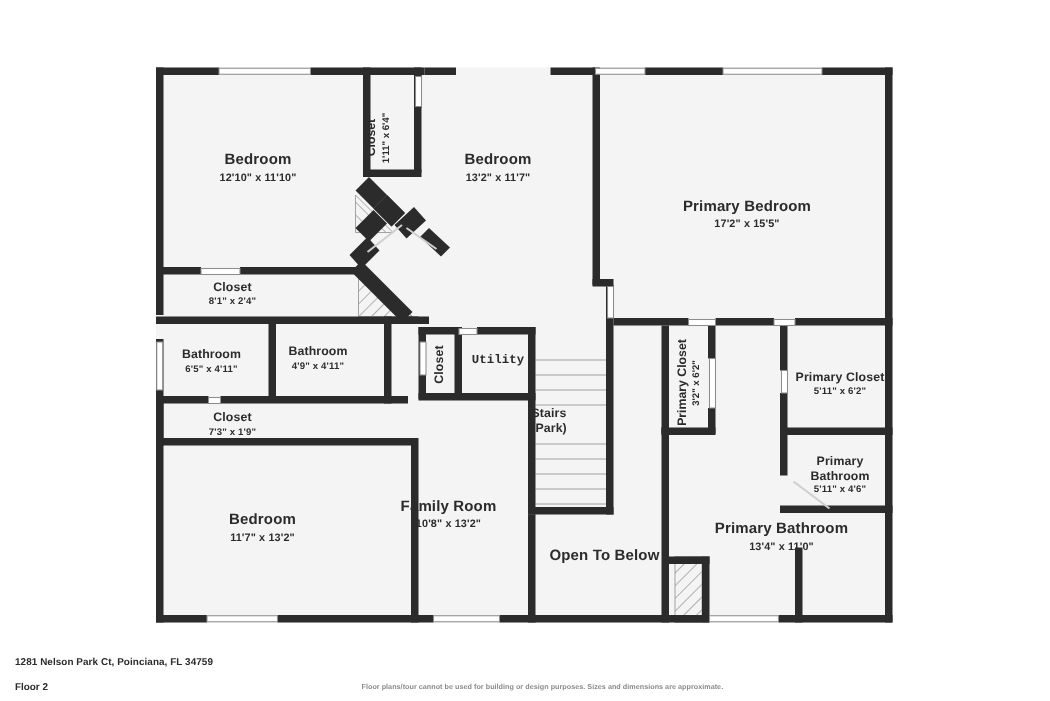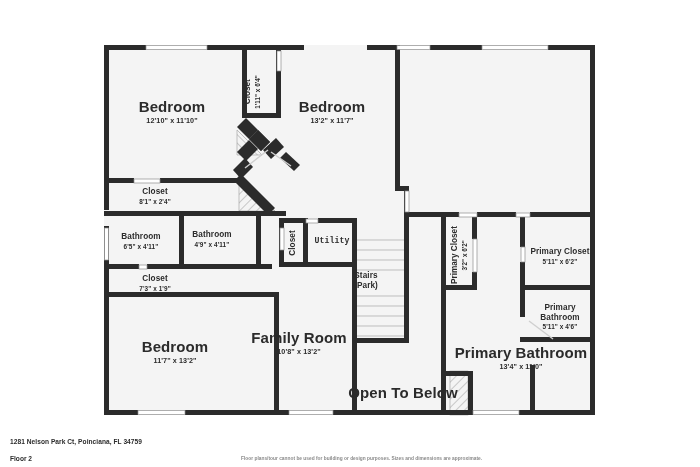--- a/index.html
+++ b/index.html
@@ -18,21 +18,21 @@
 
   
   .room {
     position: absolute;
     text-align: center;
     color: #2b2b2b;
     line-height: 1.18;
     white-space: nowrap;
     transform: translate(-50%, -50%);
   }
-  .room .nm { font-size: 15px; font-weight: bold; letter-spacing: .1px; }
+  .room .nm { font-size: 10px; font-weight: bold; letter-spacing: .1px; }
   .room .dm { font-size: 7.2px; font-weight: bold; letter-spacing: .1px; margin-top: 1px; }
   .room.sm .nm { font-size: 8.2px; }
   .room.sm .dm { font-size: 6.4px; }
   .room.vert { transform: translate(-50%, -50%) rotate(-90deg); }
   .room.vert .nm { font-size: 8.2px; }
   .room.stack { white-space: normal; width: 70px; }
 
   
   .vpair { position: absolute; transform: translate(-50%,-50%); display: flex; gap: 2px; align-items: center; }
   .vpair > span { writing-mode: vertical-rl; transform: rotate(180deg); color: #2b2b2b; }
@@ -212,20 +212,24 @@
     <div class="vpair" style="left:252px; top:92px;">
       <span class="nm">Closet</span>
       <span class="dm">1'11" x 6'4"</span>
     </div>
 
     <div class="room" style="left:332px; top:112px;">
       <div class="nm">Bedroom</div>
       <div class="dm">13'2" x 11'7"</div>
     </div>
 
+    <div class="room" style="left:498px; top:143px;">
+      <div class="nm">Primary Bedroom</div>
+      <div class="dm">17'2" x 15'5"</div>
+    </div>
 
     <div class="room sm" style="left:155px; top:196px;">
       <div class="nm">Closet</div>
       <div class="dm">8'1" x 2'4"</div>
     </div>
 
     <div class="room sm" style="left:141px; top:241px;">
       <div class="nm">Bathroom</div>
       <div class="dm">6'5" x 4'11"</div>
     </div>
@@ -271,21 +275,21 @@
     <div class="room" style="left:175px; top:352px;">
       <div class="nm">Bedroom</div>
       <div class="dm">11'7" x 13'2"</div>
     </div>
 
     <div class="room" style="left:299px; top:343px;">
       <div class="nm">Family Room</div>
       <div class="dm">10'8" x 13'2"</div>
     </div>
 
-    <div class="room" style="left:403px; top:393px;">
+    <div class="room" style="left:403px; top:371px;">
       <div class="nm">Open To Below</div>
     </div>
 
     <div class="room" style="left:521px; top:358px;">
       <div class="nm">Primary Bathroom</div>
       <div class="dm">13'4" x 11'0"</div>
     </div>
   </div>
 
   <div id="footer">

